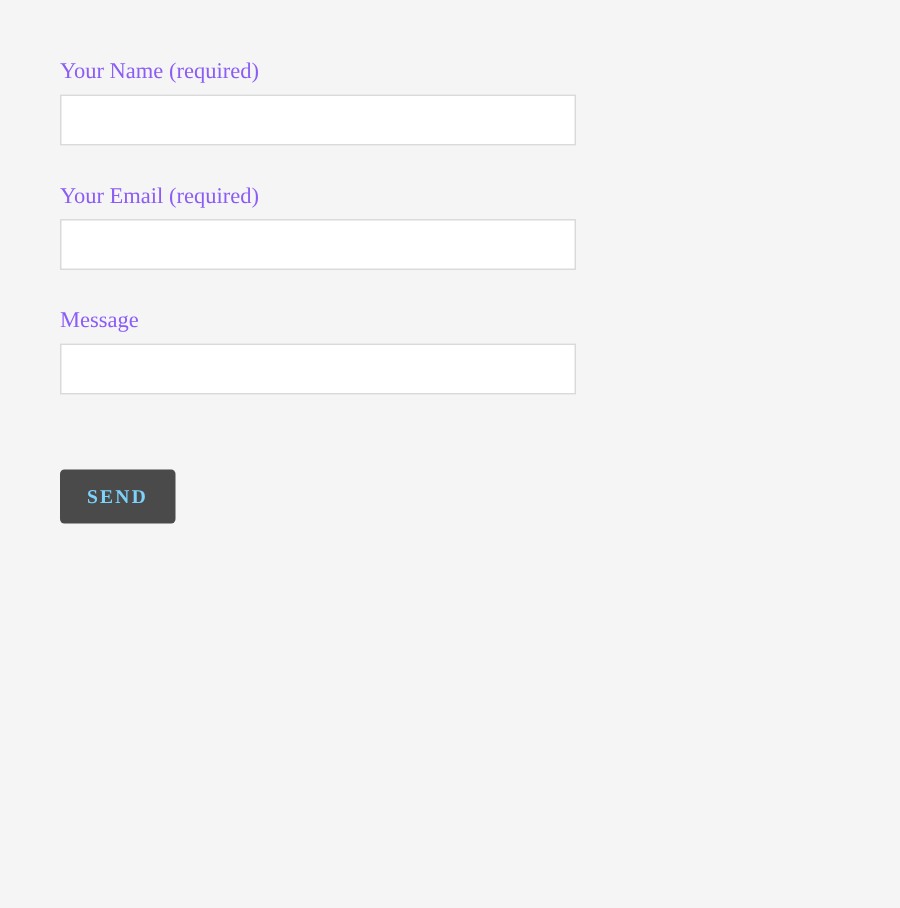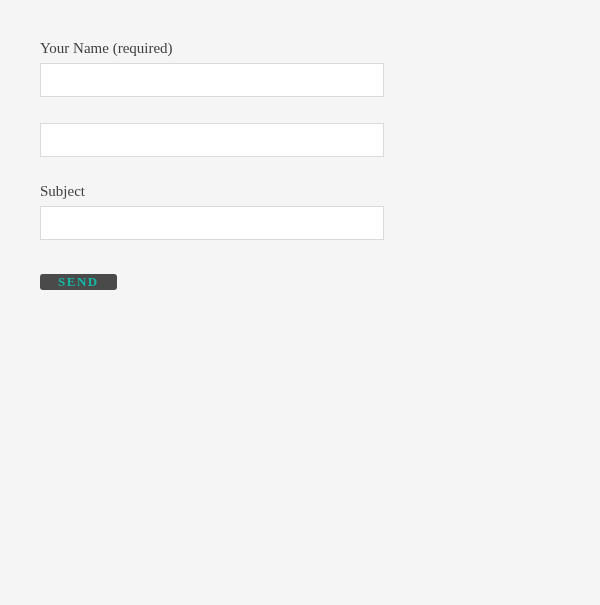--- a/index.html
+++ b/index.html
@@ -14,21 +14,21 @@
       font-family: Georgia, 'Times New Roman', serif;
       color: #4a4a4a;
       padding: 40px 40px 20px 40px;
     }
     .form-group {
       margin-bottom: 26px;
     }
     .form-label {
       display: block;
       font-size: 15px;
-      color: #404040;
+      color: #8b5cf6;
       margin-bottom: 6px;
     }
     .form-input {
       width: 344px;
       height: 34px;
       border: 1px solid #dadada;
       background-color: #ffffff;
       padding: 6px 10px;
       font-family: inherit;
       font-size: 14px;
@@ -43,47 +43,48 @@
       padding: 8px 10px;
       font-family: inherit;
       font-size: 14px;
       color: #333;
       outline: none;
       resize: both;
     }
     .send-button {
       display: inline-block;
       background-color: #4a4a4a;
-      color: #14b8a6;
+      color: #7dd3fc;
       border: none;
-      padding: 0 18px;
+      padding: 10px 18px;
       font-family: Georgia, 'Times New Roman', serif;
       font-size: 13px;
       letter-spacing: 1.5px;
       font-weight: bold;
       border-radius: 3px;
       cursor: pointer;
-      margin-top: 8px;
+      margin-top: 24px;
     }
   </style>
 </head>
 <body>
 
 <form>
 
   <div class="form-group">
     <label class="form-label">Your Name (required)</label>
     <input type="text" class="form-input" value="" style="">
   </div>
 
   <div class="form-group">
+    <label class="form-label">Your Email (required)</label>
     <input type="text" class="form-input" value="" style="">
   </div>
 
   <div class="form-group">
-    <label class="form-label">Subject</label>
+    <label class="form-label">Message</label>
     <input type="text" class="form-input" value="" style="">
   </div>
 
 
   <button type="button" class="send-button">SEND</button>
 
 </form>
 
 </body></html>

